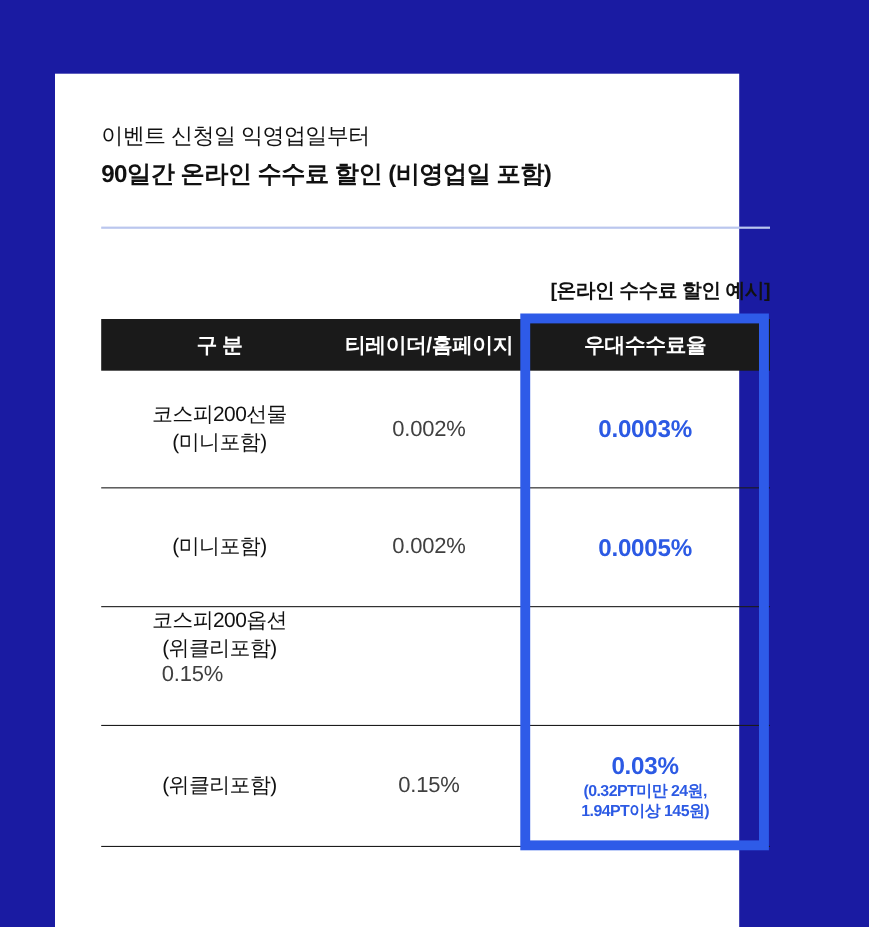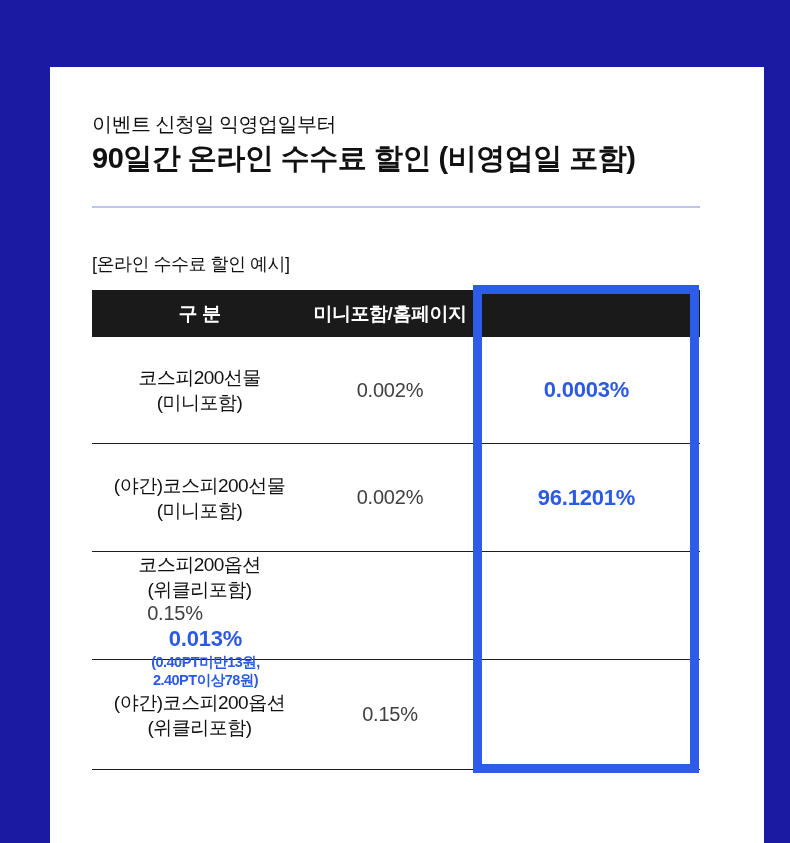--- a/index.html
+++ b/index.html
@@ -12,61 +12,61 @@
     position: relative;
     overflow: hidden;
     background: #1a1ba2;
     font-family: "Liberation Sans", "DejaVu Sans", sans-serif;
     -webkit-font-smoothing: antialiased;
   }
   .card {
     position: absolute;
     left: 50px;
     top: 67px;
-    width: 714px;
+    width: 622px;
     height: 776px;
     background: #ffffff;
   }
   .header-block {
     position: absolute;
     top: 44px;
     left: 42px;
     width: 608px;
   }
   .subtitle {
     font-size: 20px;
     font-weight: 500;
     color: #111111;
     line-height: 26px;
     letter-spacing: -0.5px;
   }
   .title {
-    font-size: 29px;
+    font-size: 22px;
     font-weight: 700;
     color: #111111;
     line-height: 38px;
     letter-spacing: -0.5px;
     margin-top: 2px;
   }
   .divider {
     position: absolute;
     top: 139px;
     left: 42px;
     width: 608px;
     height: 2px;
     background: #bac6ee;
   }
   .caption {
     position: absolute;
     top: 185px;
     left: 42px;
     width: 608px;
-    text-align: left;
+    text-align: right;
     font-size: 18px;
-    font-weight: 400;
+    font-weight: 700;
     color: #111111;
     letter-spacing: -0.5px;
   }
   .fee-table {
     position: absolute;
     top: 223px;
     left: 42px;
     width: 608px;
   }
   .t-header {
@@ -155,71 +155,70 @@
   </div>
 
   <div class="divider"></div>
 
   <div class="caption">[온라인 수수료 할인 예시]</div>
 
   <div class="fee-table">
 
     <div class="t-header">
       <div class="cell col1">구 분</div>
-      <div class="cell col2">미니포함/홈페이지</div>
+      <div class="cell col2">티레이더/홈페이지</div>
+      <div class="cell col3">우대수수료율</div>
     </div>
 
     <div class="t-row h1">
       <div class="cell col1">
         <span class="cat-name">코스피200선물</span>
         <span class="cat-sub">(미니포함)</span>
       </div>
       <div class="cell col2">
         <span class="std-rate">0.002%</span>
       </div>
       <div class="cell col3">
         <span class="disc-value">0.0003%</span>
       </div>
     </div>
 
     <div class="t-row h2">
       <div class="cell col1">
-        <span class="cat-name">(야간)코스피200선물</span>
         <span class="cat-sub">(미니포함)</span>
       </div>
       <div class="cell col2">
         <span class="std-rate">0.002%</span>
       </div>
       <div class="cell col3">
-        <span class="disc-value">96.1201%</span>
+        <span class="disc-value">0.0005%</span>
       </div>
     </div>
 
     <div class="t-row h3">
       <div class="cell col1">
         <span class="cat-name">코스피200옵션</span>
         <span class="cat-sub">(위클리포함)</span>
       </div>
       <div class="cell col2">
         <span class="std-rate">0.15%</span>
       </div>
+    </div>
+
+    <div class="t-row h4">
+      <div class="cell col1">
+        <span class="cat-sub">(위클리포함)</span>
+      </div>
+      <div class="cell col2">
+        <span class="std-rate">0.15%</span>
+      </div>
       <div class="cell col3">
-        <span class="disc-value">0.013%</span>
-        <span class="disc-note">(0.40PT미만13원,</span>
-        <span class="disc-note">2.40PT이상78원)</span>
-      </div>
-    </div>
-
-    <div class="t-row h4">
-      <div class="cell col1">
-        <span class="cat-name">(야간)코스피200옵션</span>
-        <span class="cat-sub">(위클리포함)</span>
-      </div>
-      <div class="cell col2">
-        <span class="std-rate">0.15%</span>
+        <span class="disc-value">0.03%</span>
+        <span class="disc-note">(0.32PT미만 24원,</span>
+        <span class="disc-note">1.94PT이상 145원)</span>
       </div>
     </div>
 
     <div class="highlight-box"></div>
 
   </div>
 
 </div>
 
 </body></html>

